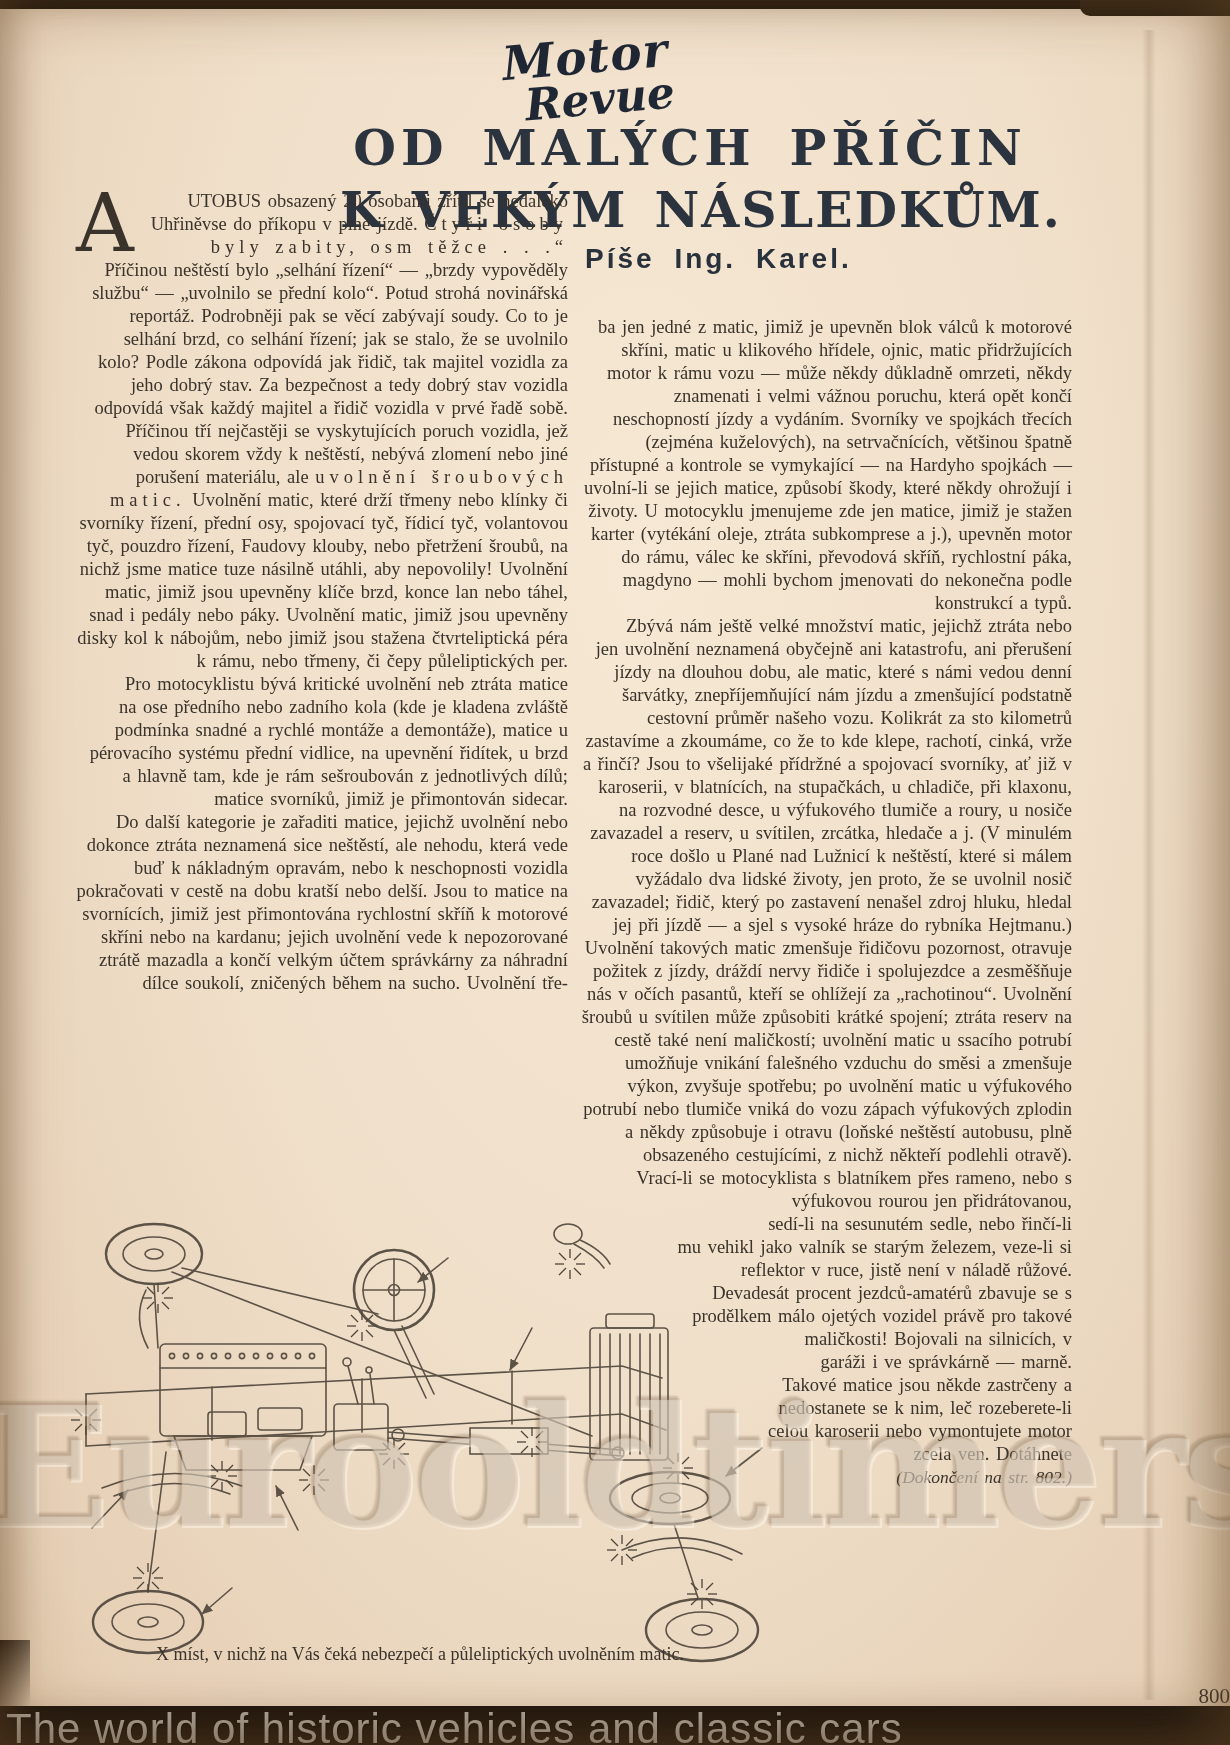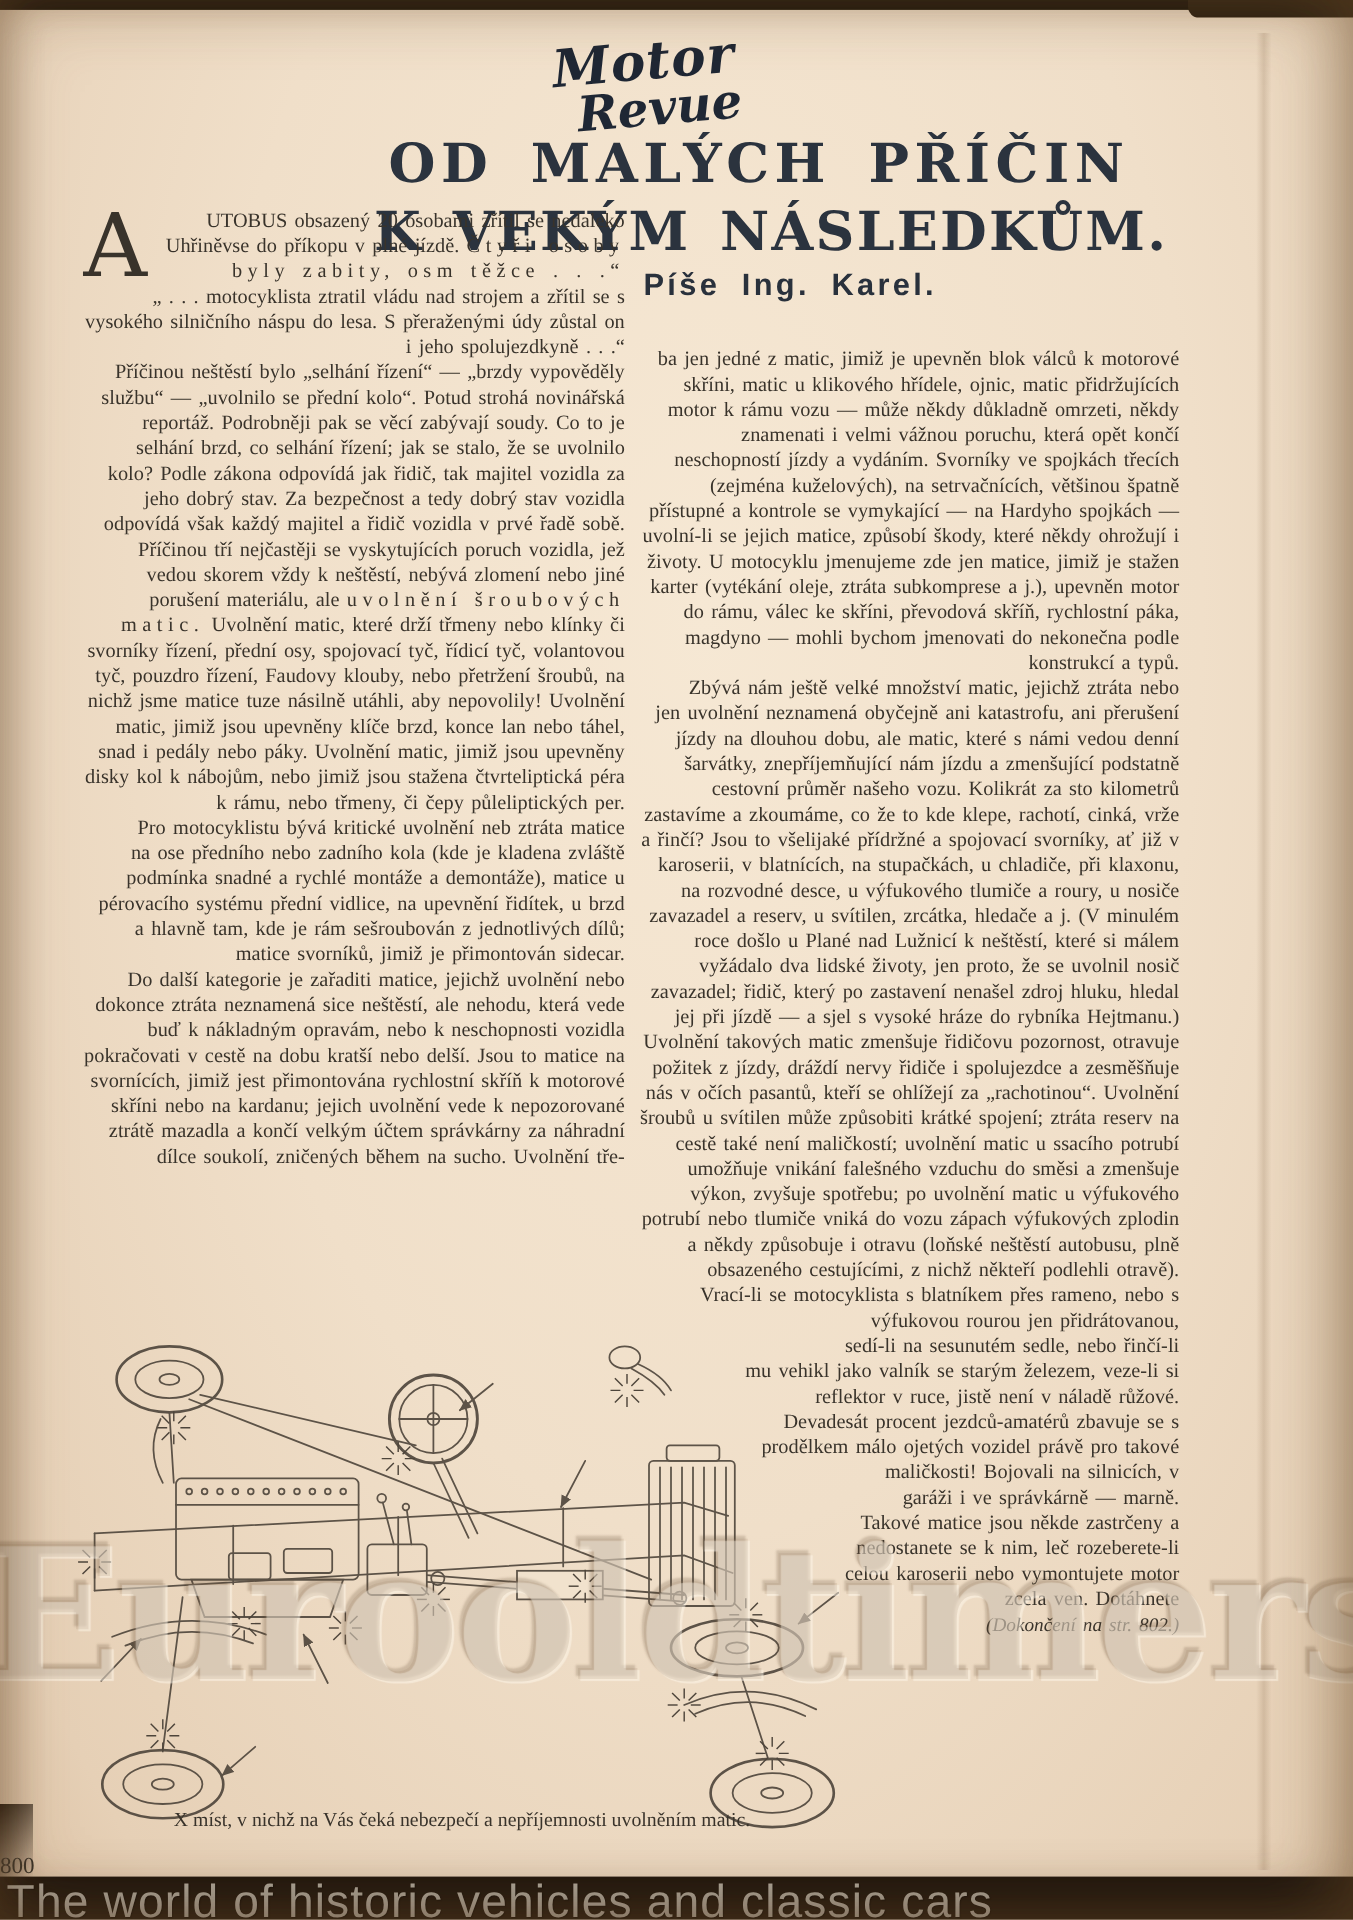--- a/index.html
+++ b/index.html
@@ -37,21 +37,21 @@
   .spaced{letter-spacing:5px;}
   .wrap-sp{float:left;clear:left;}
   .wrapA{width:172px;height:24px;}
   .wrapB{width:88px;height:118px;}
   .wrapC{width:188px;height:224px;}
   .cont{text-align:right;font-style:italic;font-size:17.5px;margin-top:4px;text-indent:0;}
   .figure{position:absolute;left:62px;top:1198px;width:760px;height:500px;z-index:1;}
   .figure svg{width:100%;height:100%;}
   .caption{position:absolute;left:120px;top:1644px;width:600px;text-align:center;
     font-size:18px;color:#39332b;z-index:3;}
-  .pagenum{position:absolute;left:0;top:1684px;width:1230px;text-align:left;
+  .pagenum{position:absolute;left:0;top:1684px;width:1230px;text-align:right;
     font-size:21px;color:#39332b;z-index:3;}
   .wm-center{position:absolute;left:-18px;top:1368px;width:1320px;white-space:nowrap;
     font-family:"DejaVu Serif",serif;font-weight:700;font-size:168px;letter-spacing:-5px;
     color:rgba(148,124,96,0.15);z-index:7;pointer-events:none;
     text-shadow:2px 2px 1px rgba(255,250,238,0.5),-2px -2px 2px rgba(92,68,44,0.22);}
   .wm-bottom{position:absolute;left:6px;top:1690px;white-space:nowrap;z-index:8;pointer-events:none;
     font-family:"Liberation Sans",sans-serif;font-size:42px;font-weight:400;letter-spacing:1px;
     color:rgba(206,200,188,0.85);text-shadow:1px 1px 1px rgba(0,0,0,0.35);margin-top:15px;}
 </style>
 </head>
@@ -69,21 +69,20 @@
   </div>
 
   <div class="title">
     <div class="t1">OD MALÝCH PŘÍČIN</div>
     <div class="t2">K VEKÝM NÁSLEDKŮM.</div>
   </div>
   <div class="byline">Píše Ing. Karel.</div>
 
   <div class="col col-left">
     <p class="noindent"><span class="dropcap">A</span><span>UTOBUS obsazený 20 osobami zřítil se nedaleko Uhřiněvse do příkopu v plné jízdě. </span><span class="spaced">Čtyři osoby byly zabity, osm těžce . . .“</span></p>
-    <p>„ . . . motocyklista ztratil vládu nad strojem a zřítil se s vysokého silničního náspu do lesa. S přeraženými údy zůstal on i jeho spolujezdkyně . . .“</p>
     <p>Příčinou neštěstí bylo „selhání řízení“ — „brzdy vypověděly službu“ — „uvolnilo se přední kolo“. Potud strohá novinářská reportáž. Podrobněji pak se věcí zabývají soudy. Co to je selhání brzd, co selhání řízení; jak se stalo, že se uvolnilo kolo? Podle zákona odpovídá jak řidič, tak majitel vozidla za jeho dobrý stav. Za bezpečnost a tedy dobrý stav vozidla odpovídá však každý majitel a řidič vozidla v prvé řadě sobě.</p>
     <p><span>Příčinou tří nejčastěji se vyskytujících poruch vozidla, jež vedou skorem vždy k neštěstí, nebývá zlomení nebo jiné porušení materiálu, ale </span><span class="spaced">uvolnění šroubových matic.</span><span> Uvolnění matic, které drží třmeny nebo klínky či svorníky řízení, přední osy, spojovací tyč, řídicí tyč, volantovou tyč, pouzdro řízení, Faudovy klouby, nebo přetržení šroubů, na nichž jsme matice tuze násilně utáhli, aby nepovolily! Uvolnění matic, jimiž jsou upevněny klíče brzd, konce lan nebo táhel, snad i pedály nebo páky. Uvolnění matic, jimiž jsou upevněny disky kol k nábojům, nebo jimiž jsou stažena čtvrteliptická péra k rámu, nebo třmeny, či čepy půleliptických per.</span></p>
     <p>Pro motocyklistu bývá kritické uvolnění neb ztráta matice na ose předního nebo zadního kola (kde je kladena zvláště podmínka snadné a rychlé montáže a demontáže), matice u pérovacího systému přední vidlice, na upevnění řidítek, u brzd a hlavně tam, kde je rám sešroubován z jednotlivých dílů; matice svorníků, jimiž je přimontován sidecar.</p>
     <p>Do další kategorie je zařaditi matice, jejichž uvolnění nebo dokonce ztráta neznamená sice neštěstí, ale nehodu, která vede buď k nákladným opravám, nebo k neschopnosti vozidla pokračovati v cestě na dobu kratší nebo delší. Jsou to matice na svornících, jimiž jest přimontována rychlostní skříň k motorové skříni nebo na kardanu; jejich uvolnění vede k nepozorované ztrátě mazadla a končí velkým účtem správkárny za náhradní dílce soukolí, zničených během na sucho. Uvolnění tře-</p>
   </div>
 
   <div class="col col-right">
     <p class="noindent">ba jen jedné z matic, jimiž je upevněn blok válců k motorové skříni, matic u klikového hřídele, ojnic, matic přidržujících motor k rámu vozu — může někdy důkladně omrzeti, někdy znamenati i velmi vážnou poruchu, která opět končí neschopností jízdy a vydáním. Svorníky ve spojkách třecích (zejména kuželových), na setrvačnících, většinou špatně přístupné a kontrole se vymykající — na Hardyho spojkách — uvolní-li se jejich matice, způsobí škody, které někdy ohrožují i životy. U motocyklu jmenujeme zde jen matice, jimiž je stažen karter (vytékání oleje, ztráta subkomprese a j.), upevněn motor do rámu, válec ke skříni, převodová skříň, rychlostní páka, magdyno — mohli bychom jmenovati do nekonečna podle konstrukcí a typů.</p>
     <p>Zbývá nám ještě velké množství matic, jejichž ztráta nebo jen uvolnění neznamená obyčejně ani katastrofu, ani přerušení jízdy na dlouhou dobu, ale matic, které s námi vedou denní šarvátky, znepříjemňující nám jízdu a zmenšující podstatně cestovní průměr našeho vozu. Kolikrát za sto kilometrů zastavíme a zkoumáme, co že to kde klepe, rachotí, cinká, vrže a řinčí? Jsou to všelijaké přídržné a spojovací svorníky, ať již v karoserii, v blatnících, na stupačkách, u chladiče, při klaxonu, na rozvodné desce, u výfukového tlumiče a roury, u nosiče zavazadel a reserv, u svítilen, zrcátka, hledače a j. (V minulém roce došlo u Plané nad Lužnicí k neštěstí, které si málem vyžádalo dva lidské životy, jen proto, že se uvolnil nosič zavazadel; řidič, který po zastavení nenašel zdroj hluku, hledal jej při jízdě — a sjel s vysoké hráze do rybníka Hejtmanu.) Uvolnění takových matic zmenšuje řidičovu pozornost, otravuje požitek z jízdy, dráždí nervy řidiče i spolujezdce a zesměšňuje nás v očích pasantů, kteří se ohlížejí za „rachotinou“. Uvolnění šroubů u svítilen může způsobiti krátké spojení; ztráta reserv na cestě také není maličkostí; uvolnění matic u ssacího potrubí umožňuje vnikání falešného vzduchu do směsi a zmenšuje výkon, zvyšuje spotřebu; po uvolnění matic u výfukového potrubí nebo tlumiče vniká do vozu zápach výfukových zplodin a někdy způsobuje i otravu (loňské neštěstí autobusu, plně obsazeného cestujícími, z nichž někteří podlehli otravě).</p>
     <p><span>Vrací-li se motocyklista s blatníkem přes rameno,</span><span class="wrap-sp wrapA"></span><span class="wrap-sp wrapB"></span><span> nebo s výfukovou rourou jen přidrátovanou, sedí-li na sesunutém sedle, nebo řinčí-li mu vehikl jako valník se starým železem, veze-li si reflektor v ruce, jistě není v náladě růžové.</span></p>
@@ -214,21 +213,21 @@
       <use href="#burst" transform="translate(508,66)"></use>
       <use href="#burst" transform="translate(616,270)"></use>
       <use href="#burst" transform="translate(86,380)"></use>
       <use href="#burst" transform="translate(640,396)"></use>
       <use href="#burst" transform="translate(300,128)"></use>
       <use href="#burst" transform="translate(560,352)"></use>
       <use href="#burst" transform="translate(24,222)"></use>
     </svg>
   </div>
 
-  <div class="caption">X míst, v nichž na Vás čeká nebezpečí a nepříjemnosti uvolněním matic.</div>
+  <div class="caption">X míst, v nichž na Vás čeká nebezpečí a půleliptických uvolněním matic.</div>
   <div class="pagenum">800</div>
 
   <div class="wm-center">Eurooldtimers.com</div>
   <div class="band-bottom"></div>
   <div class="wm-bottom">The world of historic vehicles and classic cars</div>
   <div class="corner-bl"></div>
 
   <div class="vignette"></div>
 </div>
 

